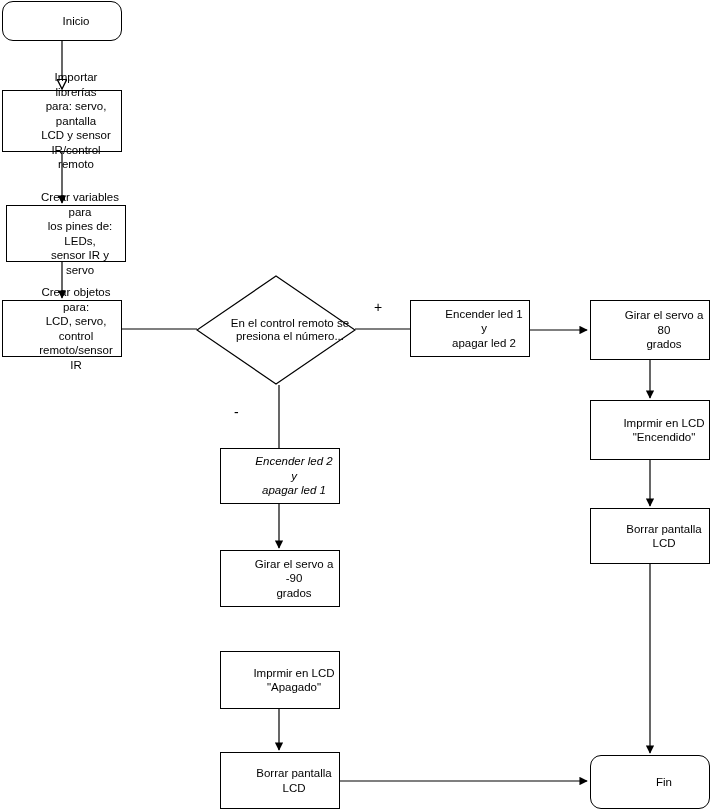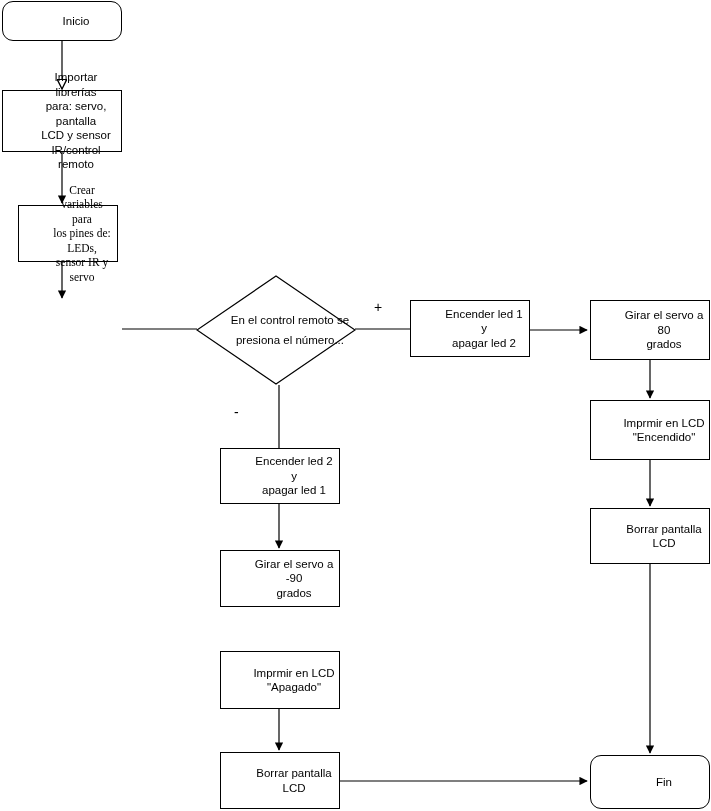--- a/index.html
+++ b/index.html
@@ -60,21 +60,21 @@
     left: 0;
     top: 0;
     width: 100%;
     height: 100%;
     z-index: 1;
   }
   .node.decision .label {
     position: relative;
     z-index: 2;
     font-size: 11.5px;
-    line-height: 20px;
+    line-height: 13px;
     white-space: pre-line;
     width: 152px;
   }
   .edge-label {
     position: absolute;
     color: #000000;
     font-size: 14px;
     line-height: 14px;
     font-family: "Liberation Sans", sans-serif;
     z-index: 3;
@@ -127,26 +127,31 @@
     <span class="label">Inicio</span>
   </div>
 
   <div class="node process" style="left:2px; top:90px; width:120px; height:62px;">
     <span class="label">Importar librerías
 para: servo, pantalla
 LCD y sensor
 IR/control remoto</span>
   </div>
 
-  <div class="node process" style="left:18px; top:205px; width:100px; height:57px;font-family:Liberation Serif, serif;">
+  <div class="node process" style="left:6px; top:205px; width:120px; height:57px;">
     <span class="label">Crear variables para
 los pines de: LEDs,
 sensor IR y servo</span>
   </div>
 
+  <div class="node process" style="left:2px; top:300px; width:120px; height:57px;">
+    <span class="label">Crear objetos para:
+LCD, servo, control
+remoto/sensor IR</span>
+  </div>
 
   <div class="node decision" style="left:196px; top:275px; width:160px; height:110px;">
     <svg class="diamond-shape" viewBox="0 0 160 110" preserveAspectRatio="none">
       <polygon points="80,1 159,55 80,109 1,55" fill="#ffffff" stroke="#000000" stroke-width="1.2"></polygon>
     </svg>
     <span class="label">En el control remoto se
 presiona el número...</span>
   </div>
 
   <div class="node process" style="left:410px; top:300px; width:120px; height:57px;">
@@ -161,21 +166,21 @@
 
   <div class="node process" style="left:590px; top:400px; width:120px; height:60px;">
     <span class="label">Imprmir en LCD
 "Encendido"</span>
   </div>
 
   <div class="node process" style="left:590px; top:508px; width:120px; height:56px;">
     <span class="label">Borrar pantalla LCD</span>
   </div>
 
-  <div class="node process" style="left:220px; top:448px; width:120px; height:56px;">
+  <div class="node process" style="left:220px; top:448px; width:120px; height:56px;font-style:italic;">
     <span class="label">Encender led 2 y
 apagar led 1</span>
   </div>
 
   <div class="node process" style="left:220px; top:550px; width:120px; height:57px;align-items:center;">
     <span class="label">Girar el servo a -90
 grados</span>
   </div>
 
   <div class="node process" style="left:220px; top:651px; width:120px; height:58px;">

